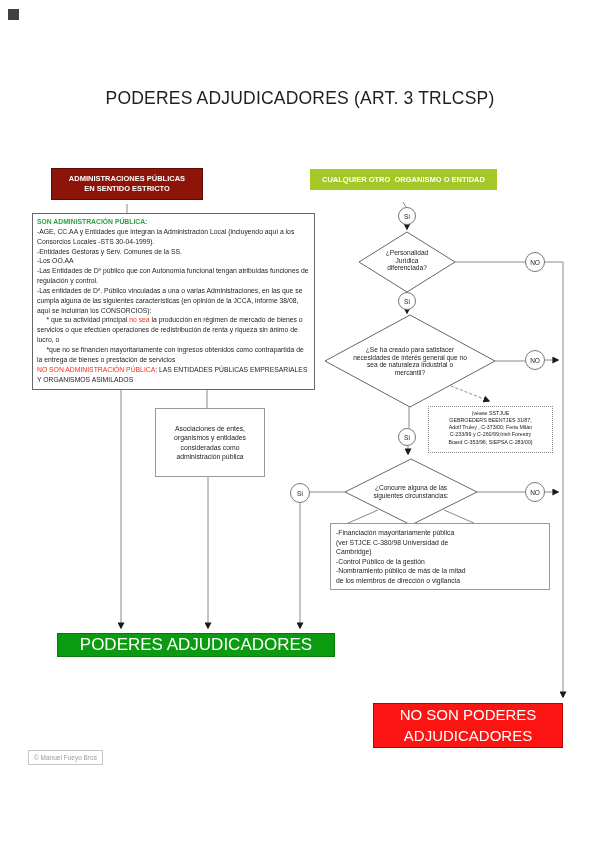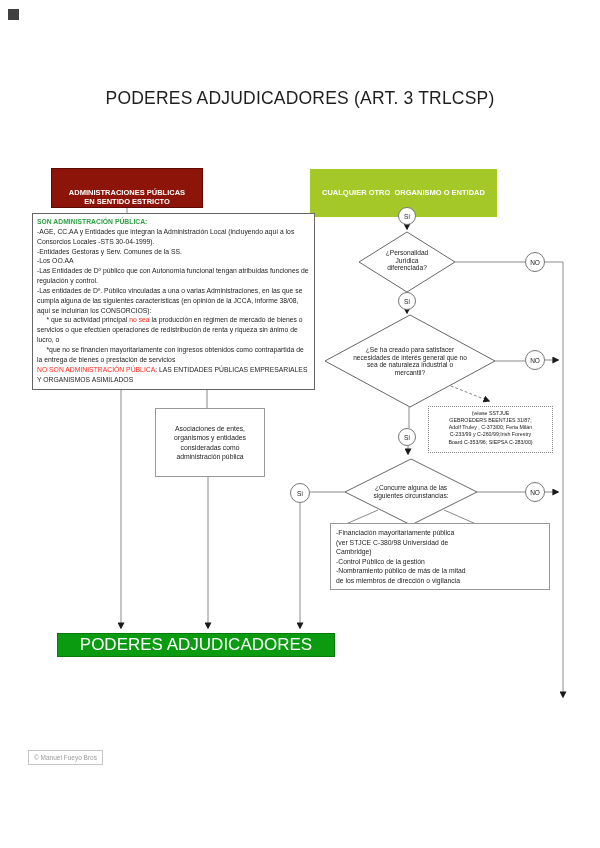--- a/index.html
+++ b/index.html
@@ -8,22 +8,22 @@
   }
   html,body{margin:0;padding:0;}
   body{font-family:"Liberation Sans",sans-serif;background:#fff;}
   #canvas{position:relative;width:600px;height:848px;background:#fff;overflow:hidden;}
   #flow-svg{position:absolute;left:0;top:0;width:600px;height:848px;}
   .abs{position:absolute;box-sizing:border-box;}
   #corner-artifact{left:8px;top:9px;width:11px;height:11px;background:#404040;}
   #title{left:0;top:88px;width:600px;text-align:center;font-size:17.5px;color:#1f1f1f;letter-spacing:.2px;}
   .hdr{display:flex;align-items:center;justify-content:center;text-align:center;
        color:#fff;font-weight:bold;font-size:7.5px;line-height:1.3;white-space:pre-wrap;}
-  #hdr-left{left:51px;top:168px;width:152px;height:40px;background:var(--dark-red);border:1px solid #5d0a05;align-items:flex-end;}
-  #hdr-right{left:310px;top:169px;width:187px;height:48px;background:var(--yellow-green);}
+  #hdr-left{left:51px;top:168px;width:152px;height:32px;background:var(--dark-red);border:1px solid #5d0a05;}
+  #hdr-right{left:310px;top:169px;width:187px;height:21px;background:var(--yellow-green);}
   .panel{background:#fff;border:1px solid #666;}
   #son-admin-box{left:32px;top:213px;width:283px;height:177px;padding:3px 4px;
        font-size:6.8px;line-height:1.45;white-space:pre-wrap;color:#1c1c1c;}
   .seg-green{color:var(--text-green);font-weight:bold;}
   .seg-red{color:var(--text-red);}
   .seg-black{color:#1c1c1c;}
   #asoc-box{left:155px;top:408px;width:110px;height:69px;border:1px solid #999;
        display:flex;align-items:center;justify-content:center;text-align:center;
        font-size:6.8px;line-height:1.35;color:#222;padding:2px;}
   #stjue-box{left:428px;top:406px;width:125px;height:47px;border:1px dotted #888;
@@ -143,16 +143,20 @@
 (ver STJCE C-380/98 Universidad de
 Cambridge)
 -Control Público de la gestión
 -Nombramiento público de más de la mitad
 de los miembros de dirección o vigilancia</div>
 
   <div id="result-green" class="abs">
     <span>PODERES ADJUDICADORES</span>
   </div>
 
+  <div id="result-red" class="abs">
+    <span>NO SON PODERES
+ADJUDICADORES</span>
+  </div>
 
   <div id="copyright" class="abs">© Manuel Fueyo Bros</div>
 
 </div>
 
 </body></html>

